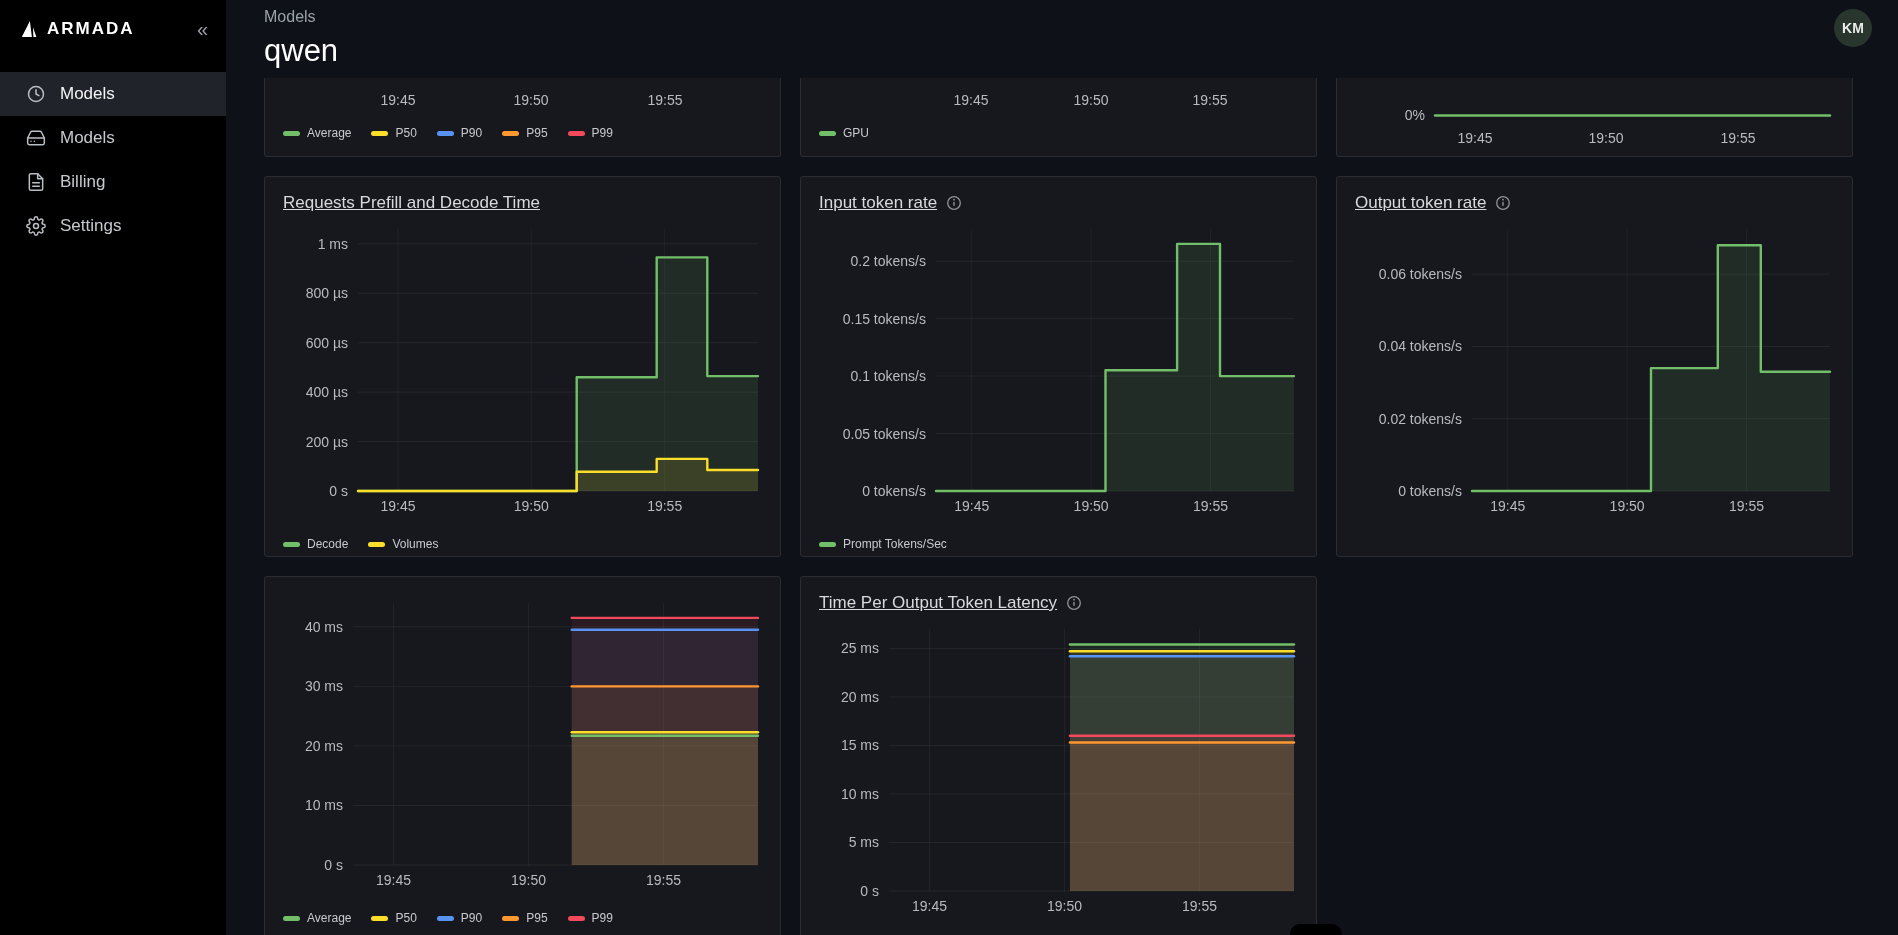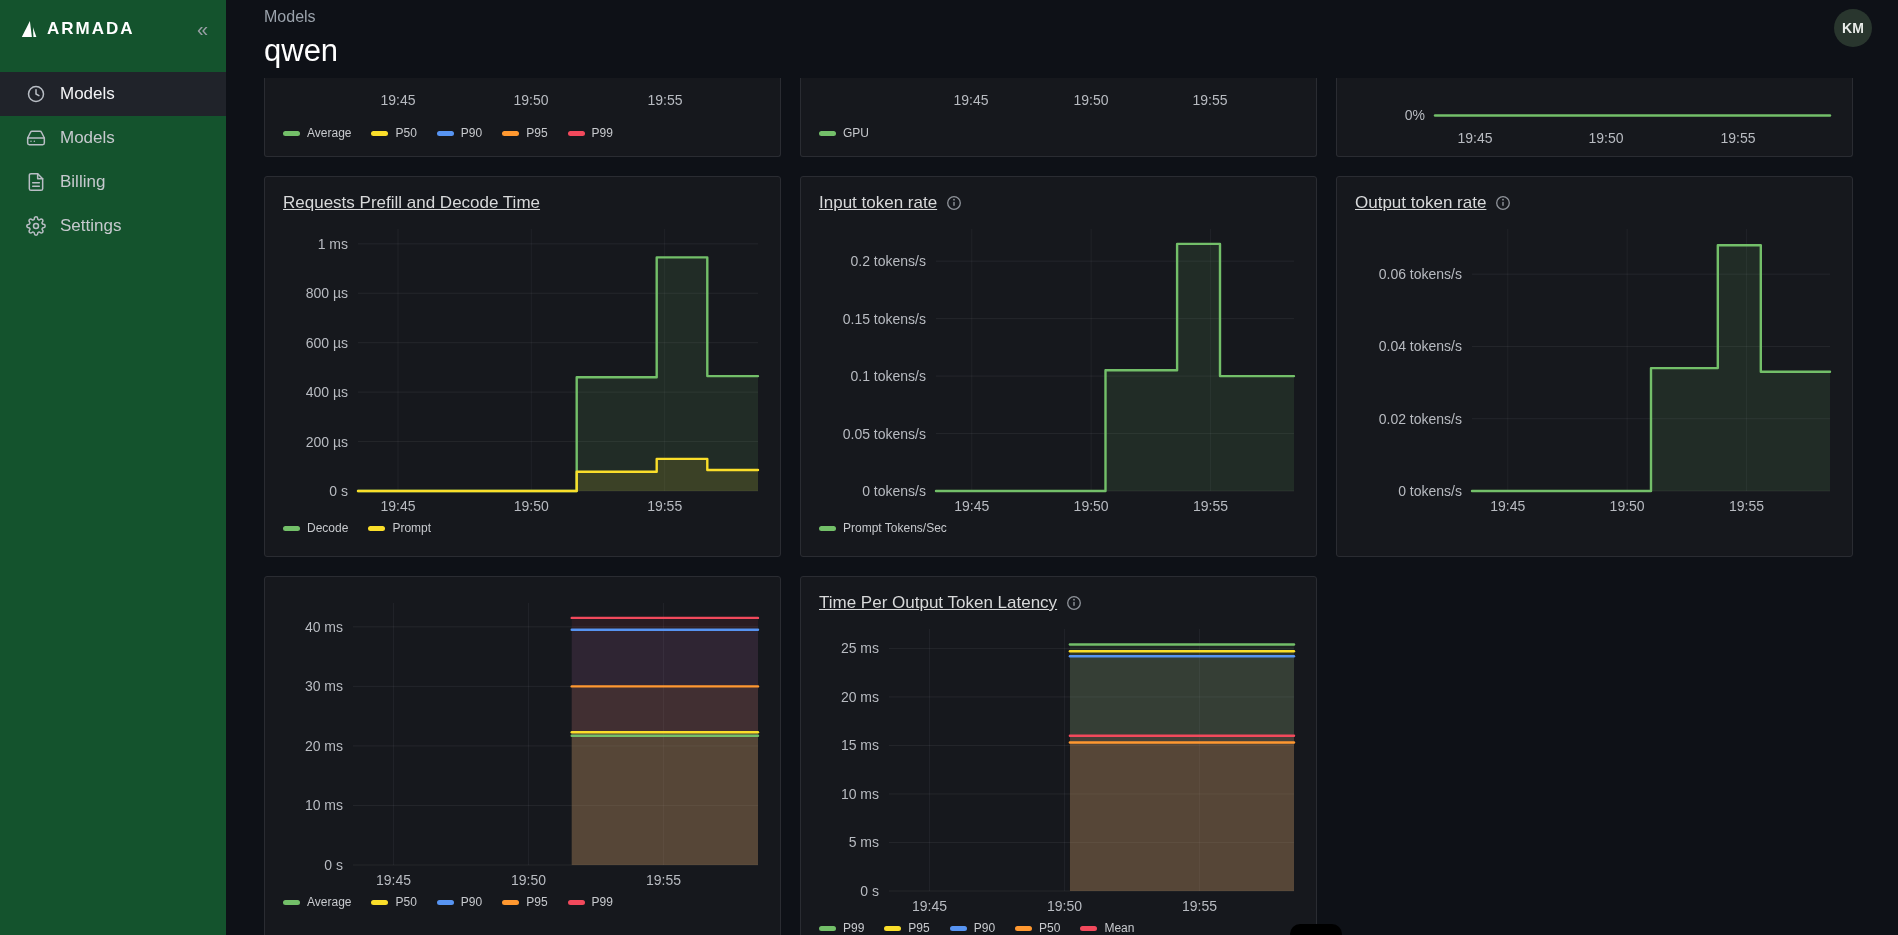--- a/index.html
+++ b/index.html
@@ -1,21 +1,21 @@
 <!DOCTYPE html>
 <html><head>
 <meta charset="utf-8">
 <style>
   html,body{margin:0;padding:0;width:1898px;height:935px;overflow:hidden;
     background:#0e1117;font-family:"Liberation Sans","DejaVu Sans",sans-serif;}
   *{box-sizing:border-box;}
   .app{display:flex;width:1898px;height:935px;}
 
   
-  .sidebar{width:226px;flex:none;background:#14532d;display:flex;flex-direction:column;}
+  .sidebar{width:226px;flex:none;background:#000000;display:flex;flex-direction:column;}
   .side-top{height:58px;display:flex;align-items:center;padding:0 18px 0 20px;}
   .logo{display:flex;align-items:center;gap:9px;}
   .logo-text{color:#ffffff;font-weight:700;font-size:17px;letter-spacing:2px;}
   .collapse{margin-left:auto;color:#9aa0a6;font-size:20px;line-height:1;cursor:pointer;}
   .nav{margin-top:14px;display:flex;flex-direction:column;}
   .nav-item{height:44px;display:flex;align-items:center;gap:14px;padding:0 16px 0 26px;
     color:#c6c9ce;font-size:17px;cursor:pointer;}
   .nav-item.active{background:#20232a;color:#f3f4f6;}
   .nav-item svg{width:20px;height:20px;stroke:#b9bec5;fill:none;stroke-width:1.8;
     stroke-linecap:round;stroke-linejoin:round;flex:none;}
@@ -31,21 +31,21 @@
 
   .content{padding:0 0 0 38px;}
   .grid{display:grid;grid-template-columns:repeat(3,517px);grid-template-rows:79px 381px 381px;
     gap:19px;width:1589px;}
 
   .panel{background:#16181d;border:1px solid #2a2c32;border-radius:3px;
     padding:14px 18px;position:relative;overflow:hidden;}
   .panel.cut{border-top:none;border-radius:0 0 3px 3px;padding-top:12px;}
   .panel-header{display:flex;align-items:center;gap:9px;height:24px;margin-bottom:2px;}
   .panel-title{color:#d8d9da;font-size:17px;font-weight:500;white-space:nowrap;text-decoration:underline;}
-  .legend{display:flex;gap:20px;margin-top:0;flex-wrap:wrap;}
+  .legend{display:flex;gap:20px;margin-top:16px;flex-wrap:wrap;}
   .panel.cut .legend{margin-top:16px;}
   .legend-item{display:flex;align-items:center;gap:7px;color:#c7c9cd;font-size:12px;cursor:pointer;}
   .sw{width:17px;height:5px;border-radius:2.5px;display:inline-block;flex:none;}
   .ticksrow{position:relative;height:20px;color:#b8bbc1;font-size:14px;}
   .ticksrow span{position:absolute;top:2px;transform:translateX(-50%);white-space:nowrap;}
   .cutline-svg{display:block;margin-top:14px;}
   svg{font-family:inherit;}
 
   .bottom-pill{position:fixed;left:1290px;bottom:-9px;width:52px;height:20px;
     background:#000000;border-radius:10px;}
@@ -190,21 +190,21 @@
               <path d="M75.0,274.0 L293.7,274.0 L293.7,254.7 L373.7,254.7 L373.7,241.9 L424.3,241.9 L424.3,253.0 L475.0,253.0 L475.0,274.0 L75.0,274.0 Z" fill="#fade2a" fill-opacity="0.12" stroke="none"></path>
               <path d="M75.0,274.0 L293.7,274.0 L293.7,160.3 L373.7,160.3 L373.7,40.4 L424.3,40.4 L424.3,159.1 L475.0,159.1" fill="none" stroke="#73bf69" stroke-width="2.4" stroke-linejoin="round" stroke-linecap="round"></path>
               <path d="M75.0,274.0 L293.7,274.0 L293.7,254.7 L373.7,254.7 L373.7,241.9 L424.3,241.9 L424.3,253.0 L475.0,253.0" fill="none" stroke="#fade2a" stroke-width="2.4" stroke-linejoin="round" stroke-linecap="round"></path>
             </svg><div class="legend">
               <div class="legend-item">
                 <span class="sw" style="background: rgb(115, 191, 105);"></span>
                 <span>Decode</span>
               </div>
               <div class="legend-item">
                 <span class="sw" style="background: rgb(250, 222, 42);"></span>
-                <span>Prompt</span>
+                <span>Volumes</span>
               </div>
             </div></div>
           <div class="panel full"><div class="panel-header">
               <span class="panel-title">Input token rate</span>
               <svg width="16" height="16" viewBox="0 0 16 16" style="cursor: pointer;">
                 <circle cx="8" cy="8" r="6.3" fill="none" stroke="#8f939a" stroke-width="1.3"></circle>
                 <rect x="7.3" y="6.8" width="1.4" height="4.2" rx="0.7" fill="#8f939a"></rect>
                 <circle cx="8" cy="4.7" r="0.9" fill="#8f939a"></circle>
               </svg>
             </div><svg width="479" height="300">

